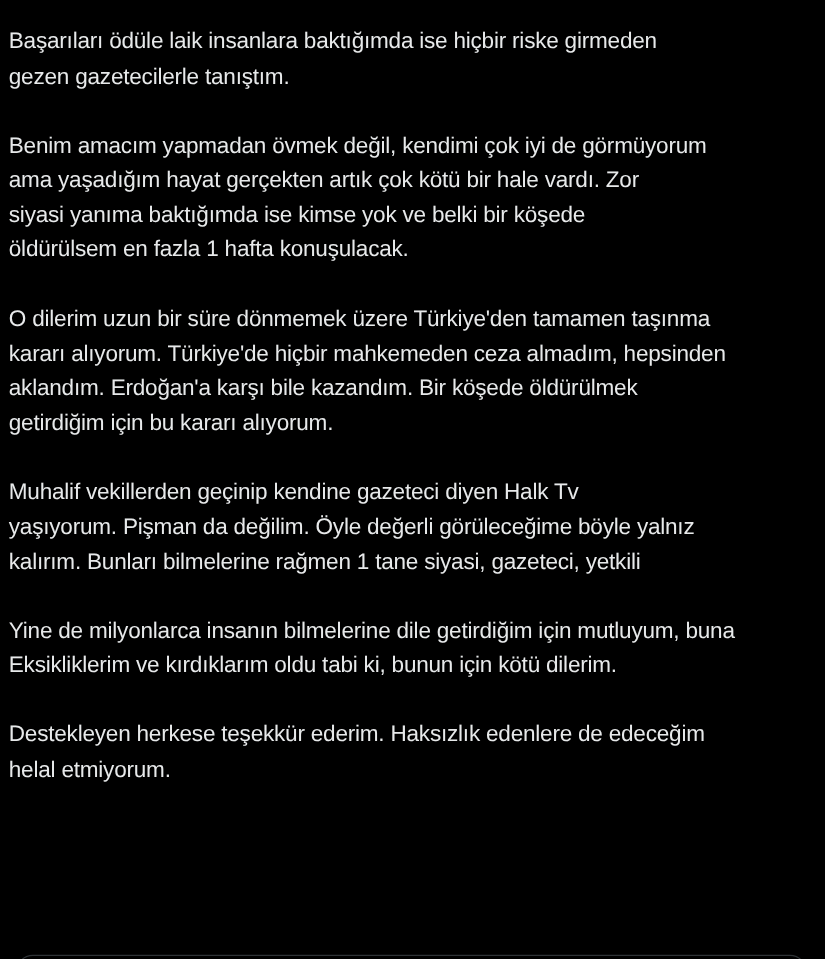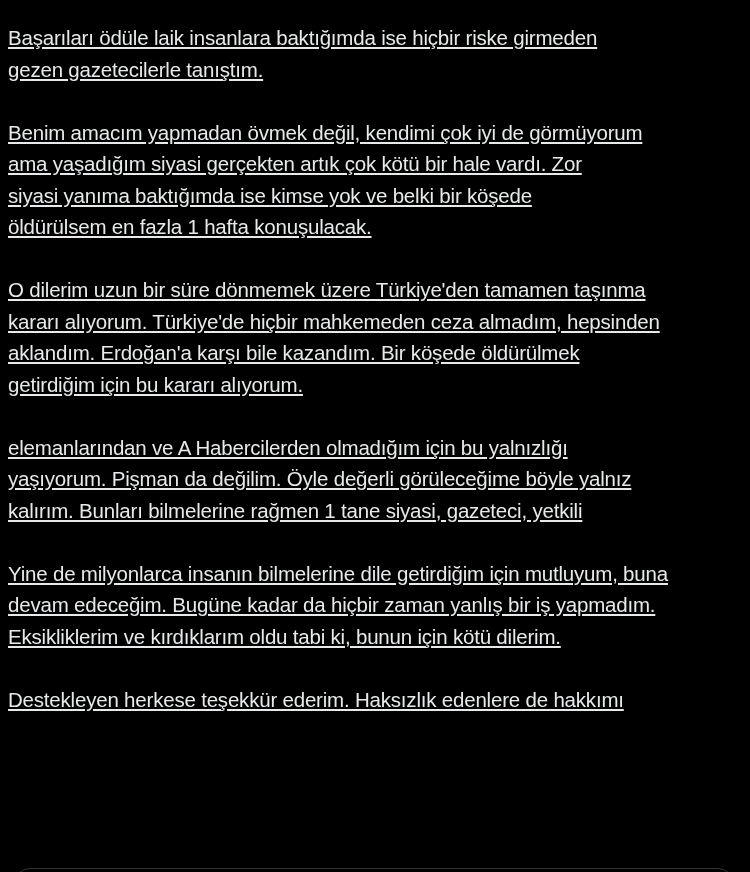--- a/index.html
+++ b/index.html
@@ -20,21 +20,20 @@
       width: 736px;
       color: #e7e9ea;
       font-family: "Liberation Sans", sans-serif;
       font-size: 20.5px;
       line-height: 31.5px;
       letter-spacing: -0.2px;
     }
     .paragraph {
       margin: 0 0 31.5px 0;
       white-space: normal;
-      text-decoration: underline;
     }
     .paragraph .line {
       display: block;
       white-space: nowrap;
     }
     .embedded-card {
       position: absolute;
       left: 14px;
       top: 868px;
       width: 720px;
@@ -47,38 +46,38 @@
 </head>
 <body>
 
 <div class="tweet-body">
   <p class="paragraph">
     <span class="line">Başarıları ödüle laik insanlara baktığımda ise hiçbir riske girmeden</span>
     <span class="line">gezen gazetecilerle tanıştım.</span>
   </p>
   <p class="paragraph">
     <span class="line">Benim amacım yapmadan övmek değil, kendimi çok iyi de görmüyorum</span>
-    <span class="line">ama yaşadığım siyasi gerçekten artık çok kötü bir hale vardı. Zor</span>
+    <span class="line">ama yaşadığım hayat gerçekten artık çok kötü bir hale vardı. Zor</span>
     <span class="line">siyasi yanıma baktığımda ise kimse yok ve belki bir köşede</span>
     <span class="line">öldürülsem en fazla 1 hafta konuşulacak.</span>
   </p>
   <p class="paragraph">
     <span class="line">O dilerim uzun bir süre dönmemek üzere Türkiye'den tamamen taşınma</span>
     <span class="line">kararı alıyorum. Türkiye'de hiçbir mahkemeden ceza almadım, hepsinden</span>
     <span class="line">aklandım. Erdoğan'a karşı bile kazandım. Bir köşede öldürülmek</span>
     <span class="line">getirdiğim için bu kararı alıyorum.</span>
   </p>
   <p class="paragraph">
-    <span class="line">elemanlarından ve A Habercilerden olmadığım için bu yalnızlığı</span>
+    <span class="line">Muhalif vekillerden geçinip kendine gazeteci diyen Halk Tv</span>
     <span class="line">yaşıyorum. Pişman da değilim. Öyle değerli görüleceğime böyle yalnız</span>
     <span class="line">kalırım. Bunları bilmelerine rağmen 1 tane siyasi, gazeteci, yetkili</span>
   </p>
   <p class="paragraph">
     <span class="line">Yine de milyonlarca insanın bilmelerine dile getirdiğim için mutluyum, buna</span>
-    <span class="line">devam edeceğim. Bugüne kadar da hiçbir zaman yanlış bir iş yapmadım.</span>
     <span class="line">Eksikliklerim ve kırdıklarım oldu tabi ki, bunun için kötü dilerim.</span>
   </p>
   <p class="paragraph">
-    <span class="line">Destekleyen herkese teşekkür ederim. Haksızlık edenlere de hakkımı</span>
+    <span class="line">Destekleyen herkese teşekkür ederim. Haksızlık edenlere de edeceğim</span>
+    <span class="line">helal etmiyorum.</span>
   </p>
 </div>
 
 <div class="embedded-card"></div>
 
 </body></html>

